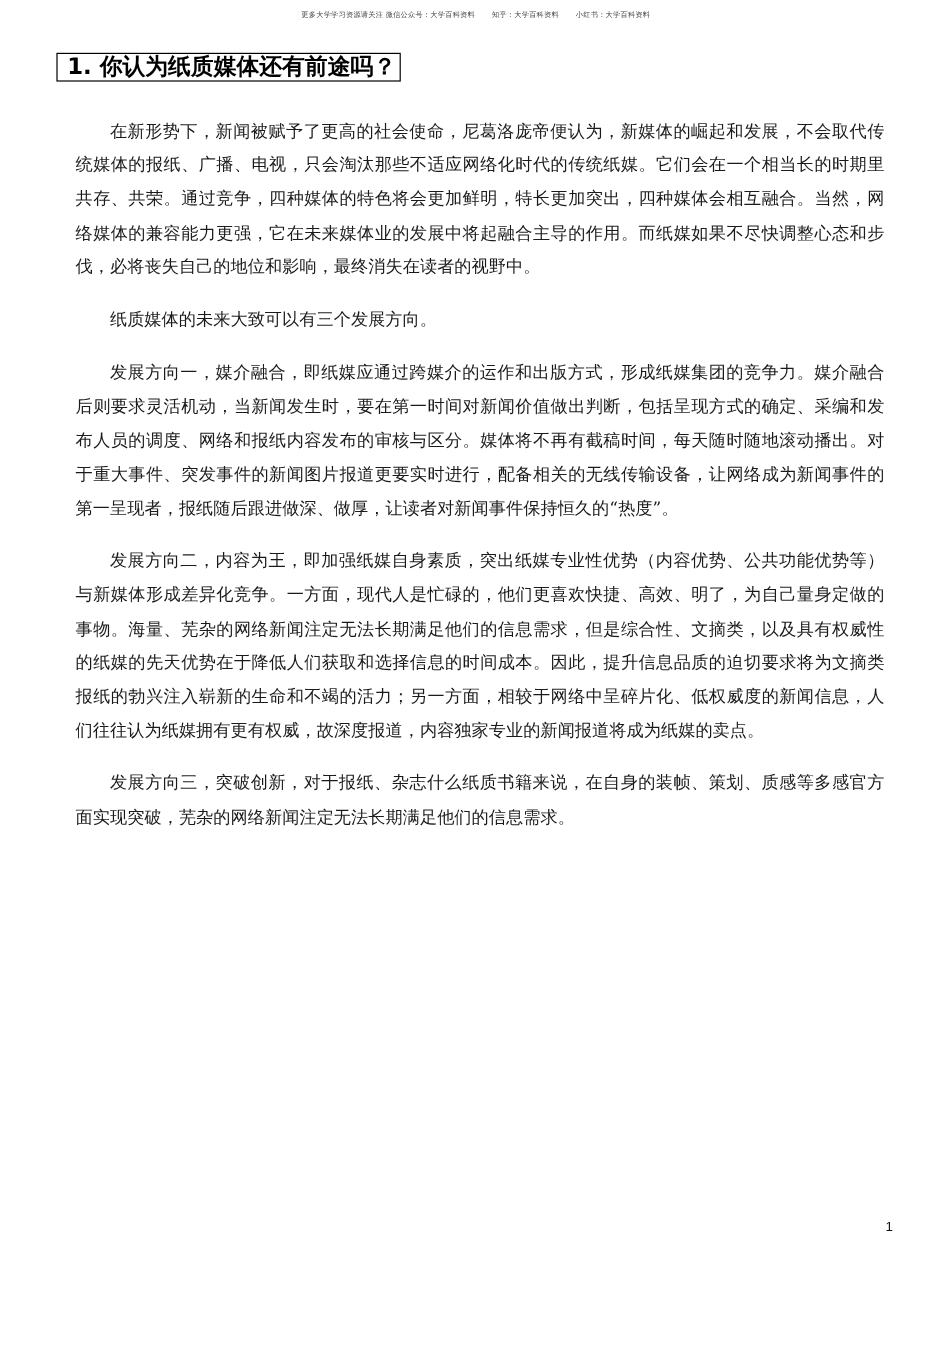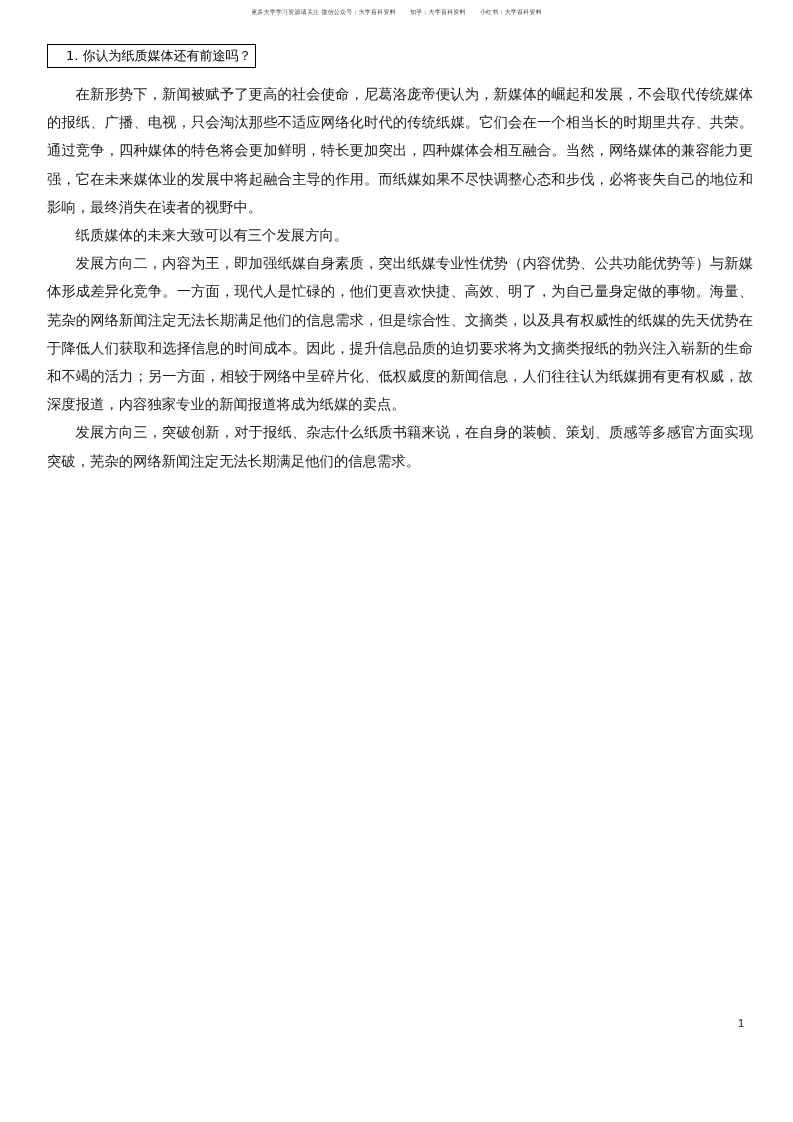--- a/index.html
+++ b/index.html
@@ -25,36 +25,36 @@
       color: #444;
       letter-spacing: 0.2px;
       white-space: nowrap;
     }
     .page-header span { margin: 0 6px; }
     .title-box {
       position: absolute;
       top: 44px;
       left: 47px;
       border: 1px solid #000;
-      padding: 1px 3px 1px 18px;
+      padding: 1px 3px 1px 8px;
       font-family: "DejaVu Sans", "Liberation Sans", sans-serif;
-      font-weight: normal;
-      font-size: 13px;
+      font-weight: bold;
+      font-size: 19px;
       line-height: 20px;
       color: #000;
       white-space: nowrap;
     }
     .content {
       position: absolute;
       top: 80px;
       left: 47px;
       width: 706px;
     }
     .para {
-      margin: 0;
+      margin: 16px;
       font-size: 14.3px;
       line-height: 28.2px;
       text-indent: 2em;
       text-align: justify;
       text-justify: inter-character;
       letter-spacing: 0.05px;
     }
     .page-number {
       position: absolute;
       top: 1017px;
@@ -71,17 +71,18 @@
   <span>更多大学学习资源请关注 微信公众号：大学百科资料</span>
   <span>知乎：大学百科资料</span>
   <span>小红书：大学百科资料</span>
 </div>
 
 <div class="title-box">1. 你认为纸质媒体还有前途吗？</div>
 
 <div class="content">
   <p class="para">在新形势下，新闻被赋予了更高的社会使命，尼葛洛庞帝便认为，新媒体的崛起和发展，不会取代传统媒体的报纸、广播、电视，只会淘汰那些不适应网络化时代的传统纸媒。它们会在一个相当长的时期里共存、共荣。通过竞争，四种媒体的特色将会更加鲜明，特长更加突出，四种媒体会相互融合。当然，网络媒体的兼容能力更强，它在未来媒体业的发展中将起融合主导的作用。而纸媒如果不尽快调整心态和步伐，必将丧失自己的地位和影响，最终消失在读者的视野中。</p>
   <p class="para">纸质媒体的未来大致可以有三个发展方向。</p>
+  <p class="para">发展方向一，媒介融合，即纸媒应通过跨媒介的运作和出版方式，形成纸媒集团的竞争力。媒介融合后则要求灵活机动，当新闻发生时，要在第一时间对新闻价值做出判断，包括呈现方式的确定、采编和发布人员的调度、网络和报纸内容发布的审核与区分。媒体将不再有截稿时间，每天随时随地滚动播出。对于重大事件、突发事件的新闻图片报道更要实时进行，配备相关的无线传输设备，让网络成为新闻事件的第一呈现者，报纸随后跟进做深、做厚，让读者对新闻事件保持恒久的“热度”。</p>
   <p class="para">发展方向二，内容为王，即加强纸媒自身素质，突出纸媒专业性优势（内容优势、公共功能优势等）与新媒体形成差异化竞争。一方面，现代人是忙碌的，他们更喜欢快捷、高效、明了，为自己量身定做的事物。海量、芜杂的网络新闻注定无法长期满足他们的信息需求，但是综合性、文摘类，以及具有权威性的纸媒的先天优势在于降低人们获取和选择信息的时间成本。因此，提升信息品质的迫切要求将为文摘类报纸的勃兴注入崭新的生命和不竭的活力；另一方面，相较于网络中呈碎片化、低权威度的新闻信息，人们往往认为纸媒拥有更有权威，故深度报道，内容独家专业的新闻报道将成为纸媒的卖点。</p>
   <p class="para">发展方向三，突破创新，对于报纸、杂志什么纸质书籍来说，在自身的装帧、策划、质感等多感官方面实现突破，芜杂的网络新闻注定无法长期满足他们的信息需求。</p>
 </div>
 
 <div class="page-number">1</div>
 
 </body></html>

